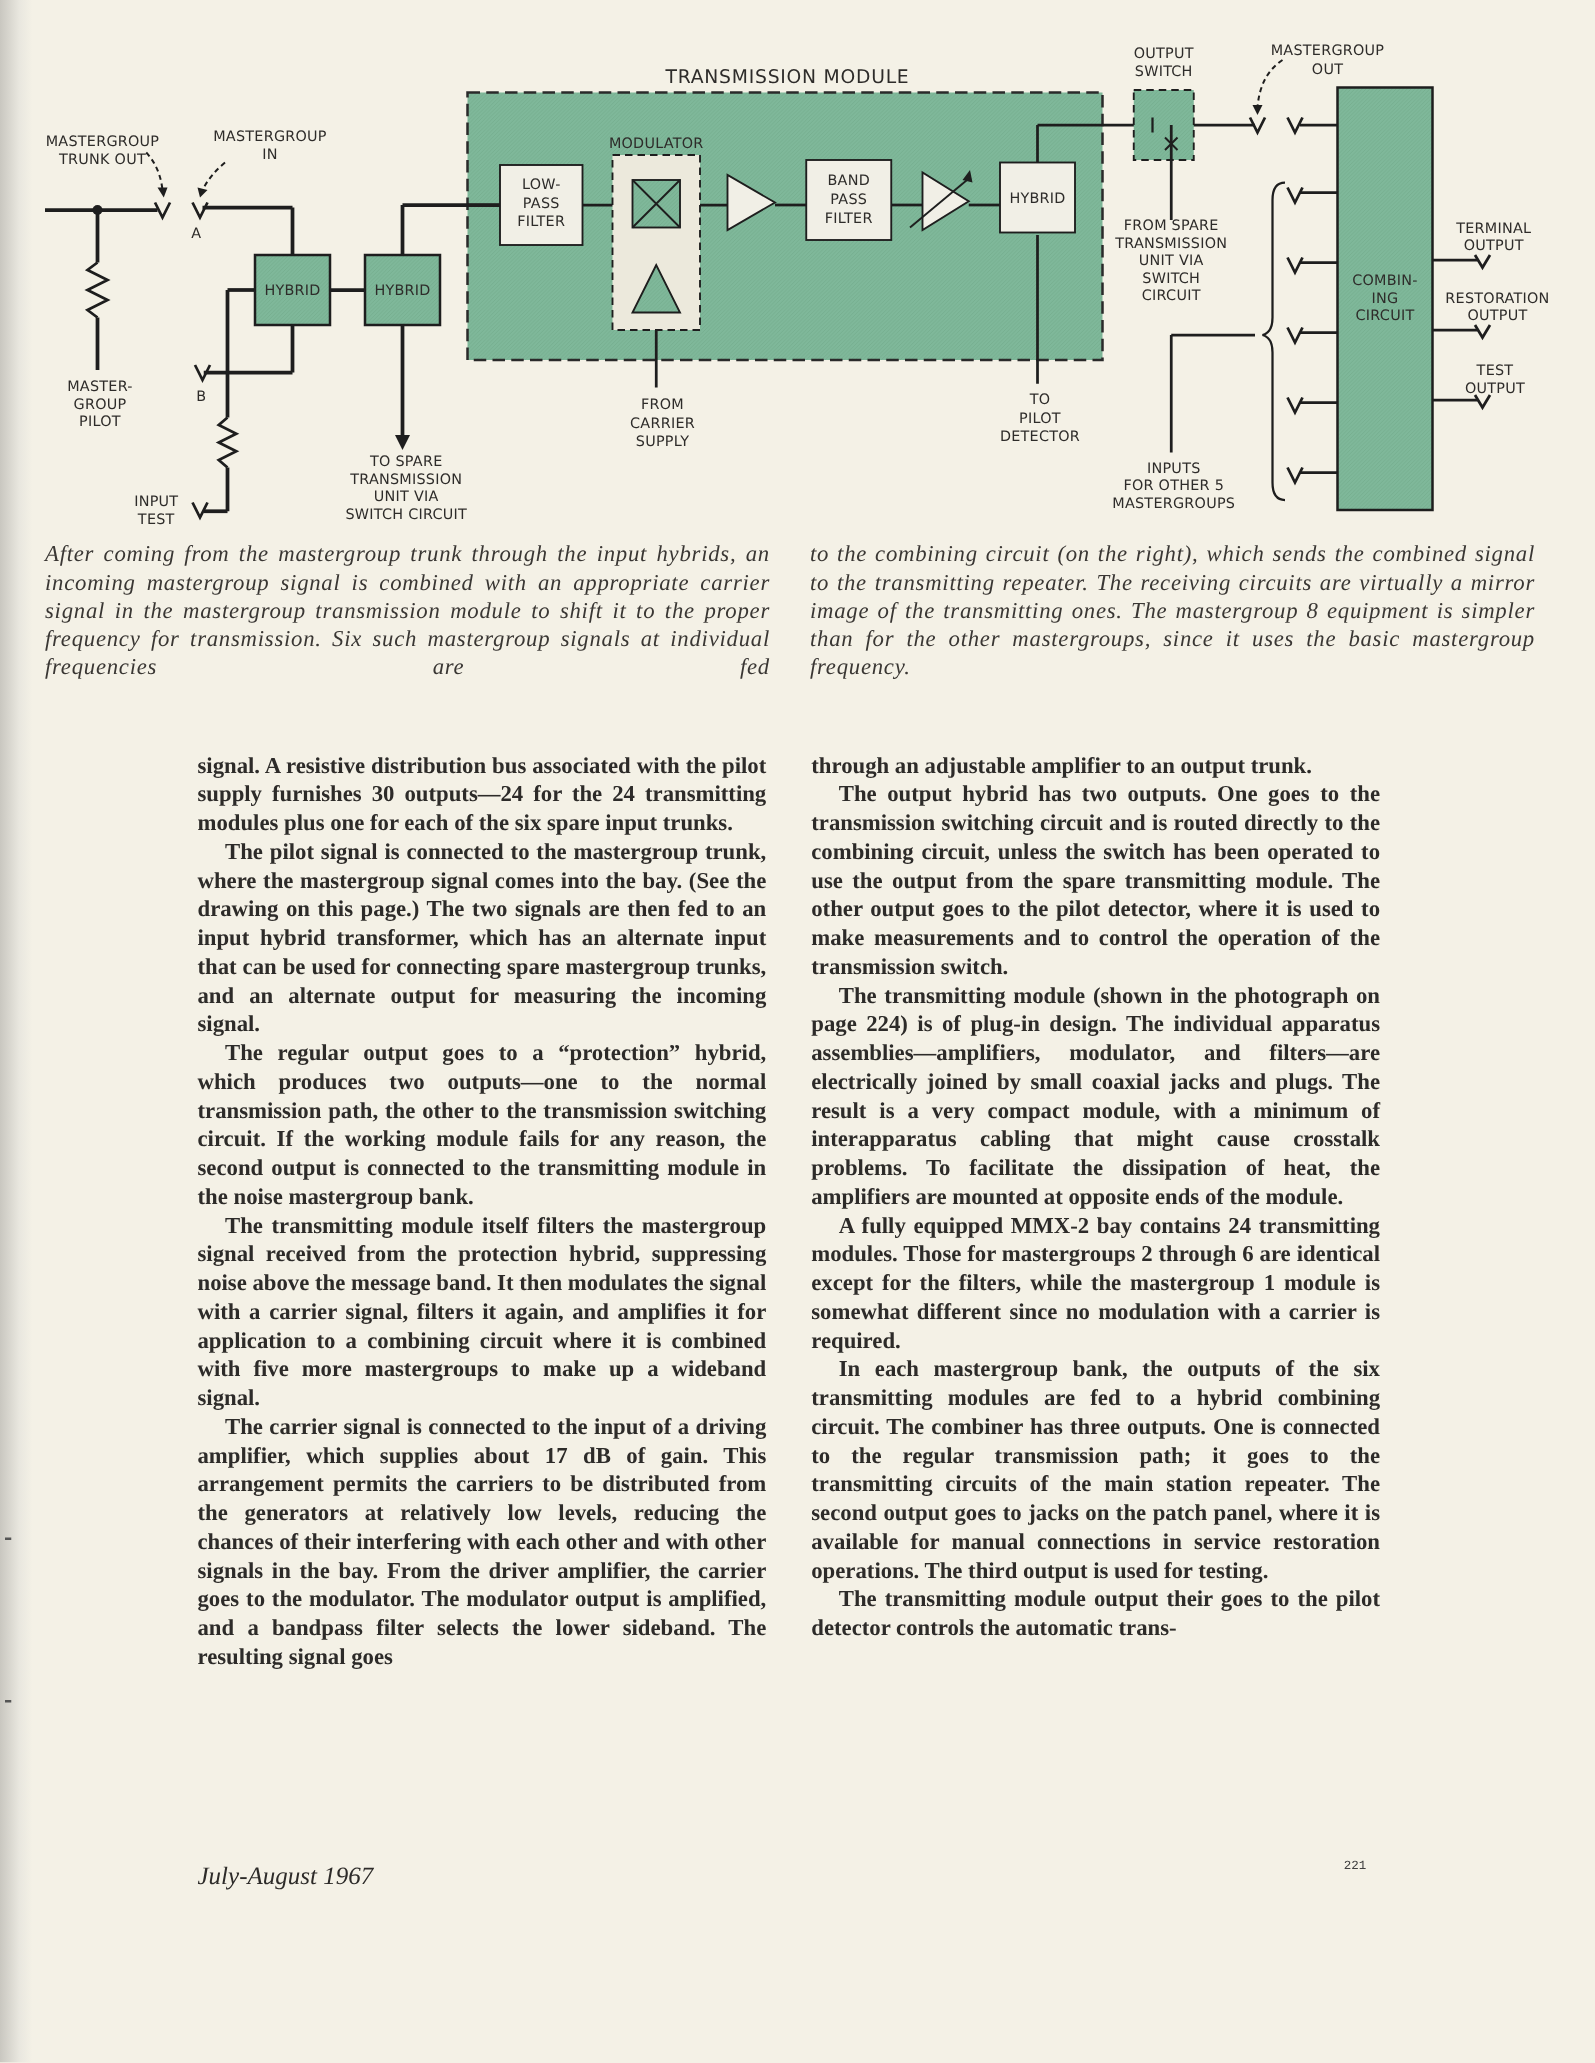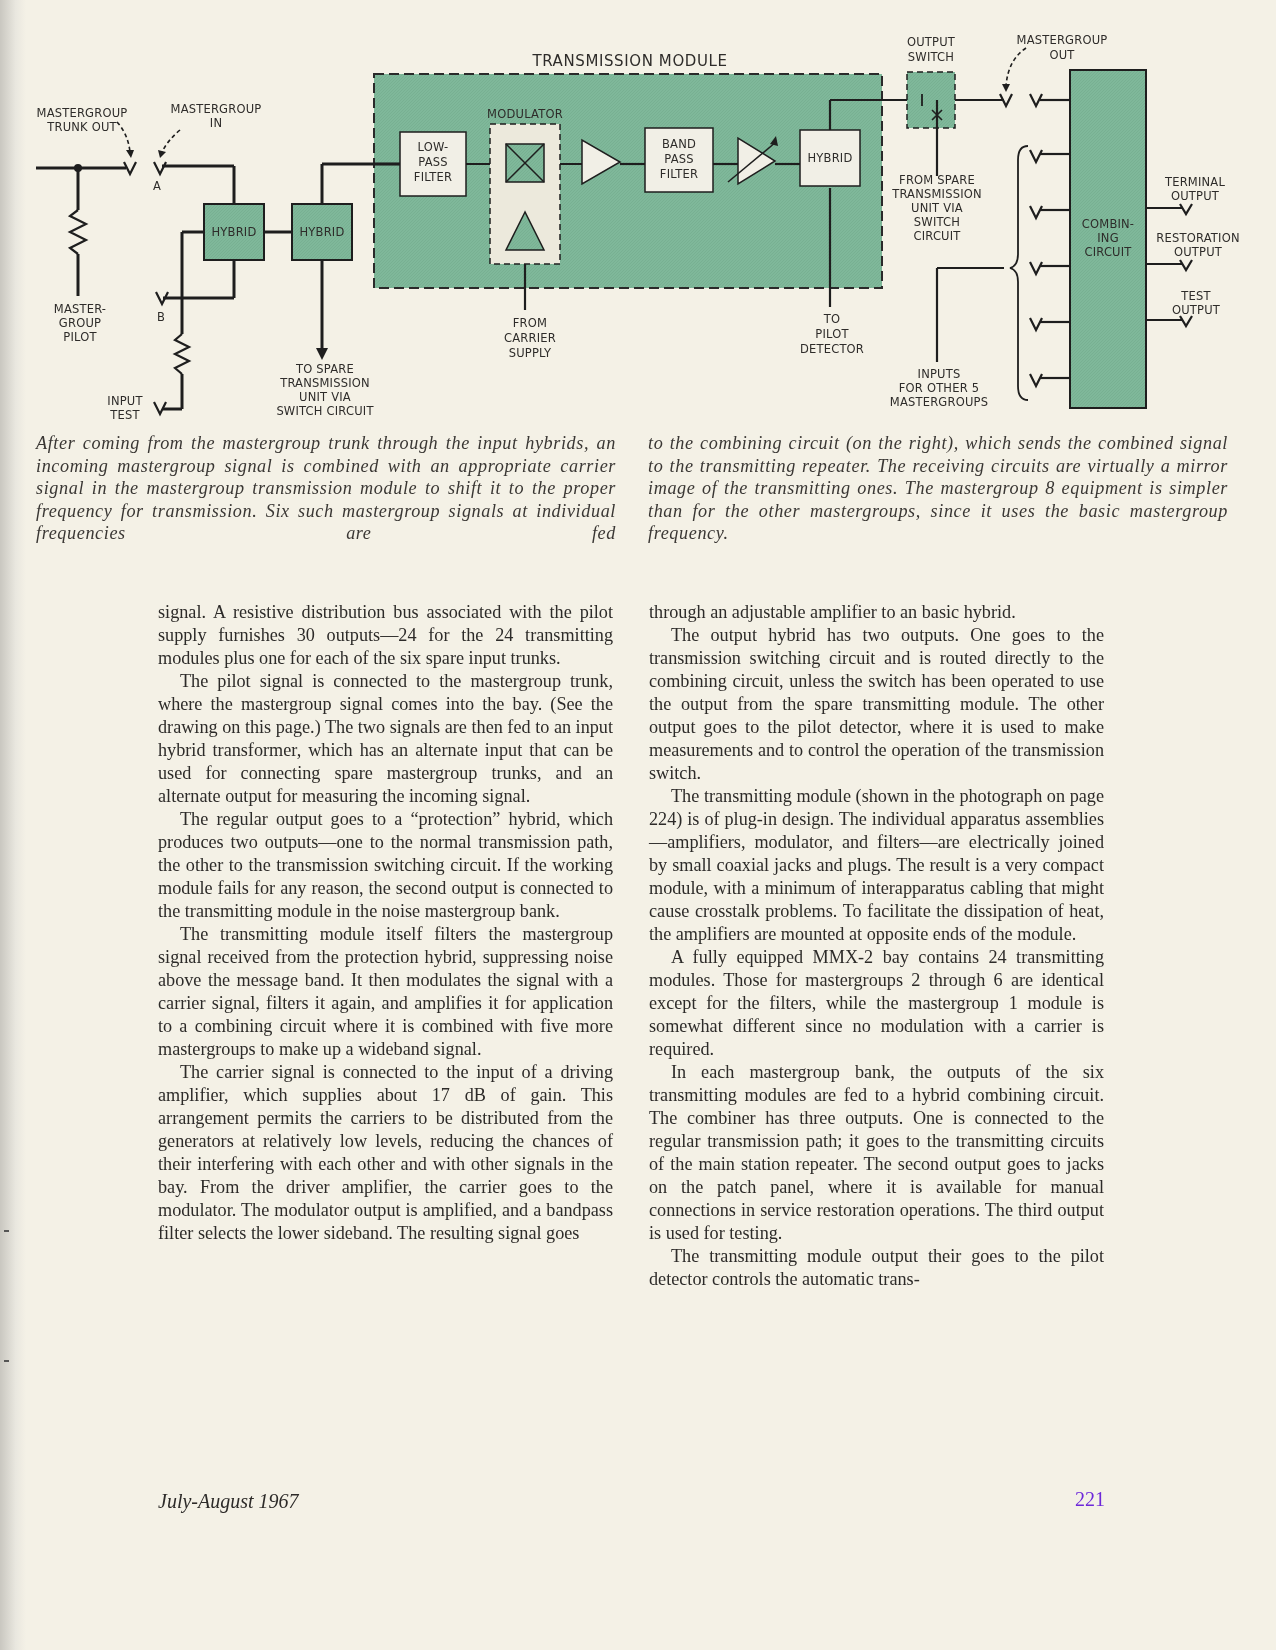--- a/index.html
+++ b/index.html
@@ -33,31 +33,31 @@
   .caption.left { left: 36px; }
   .caption.right { left: 648px; }
   .column {
     position: absolute; top: 601px; width: 455px;
     font-family: "Liberation Serif", "DejaVu Serif", serif;
     font-size: 18.2px; line-height: 23px; color: #2d2b29;
     text-align: justify;
   }
   .column.left { left: 158px; }
   .column.right { left: 649px; }
-  .column p { margin: 0; text-indent: 22px; }
+  .column p { margin: 0; text-indent: 22px; font-weight: bold; }
   .column p.cont { text-indent: 0; }
   .footer-left {
     position: absolute; left: 158px; top: 1490px;
     font-family: "Liberation Serif", "DejaVu Serif", serif;
     font-style: italic; font-size: 20px; color: #2d2b29;
   }
   .footer-right {
     position: absolute; left: 1075px; top: 1488px;
-    font-family: Liberation Serif, serif;
-    font-size: 20px; color: #6d28d9;
+    font-family: Liberation Mono, monospace;
+    font-size: 10px; color: #404040;
   }
   .binding-mark { position:absolute; left:4px; width:5px; height:2px; background:#555; }
 </style>
 </head>
 <body>
 
 <div class="page-edge"></div>
 <div class="binding-mark" style="top:1230px"></div>
 <div class="binding-mark" style="top:1360px"></div>
 
@@ -218,21 +218,21 @@
 
 <div class="column left">
   <p class="cont">signal. A resistive distribution bus associated with the pilot supply furnishes 30 outputs—24 for the 24 transmitting modules plus one for each of the six spare input trunks.</p>
   <p>The pilot signal is connected to the mastergroup trunk, where the mastergroup signal comes into the bay. (See the drawing on this page.) The two signals are then fed to an input hybrid transformer, which has an alternate input that can be used for connecting spare mastergroup trunks, and an alternate output for measuring the incoming signal.</p>
   <p>The regular output goes to a “protection” hybrid, which produces two outputs—one to the normal transmission path, the other to the transmission switching circuit. If the working module fails for any reason, the second output is connected to the transmitting module in the noise mastergroup bank.</p>
   <p>The transmitting module itself filters the mastergroup signal received from the protection hybrid, suppressing noise above the message band. It then modulates the signal with a carrier signal, filters it again, and amplifies it for application to a combining circuit where it is combined with five more mastergroups to make up a wideband signal.</p>
   <p>The carrier signal is connected to the input of a driving amplifier, which supplies about 17 dB of gain. This arrangement permits the carriers to be distributed from the generators at relatively low levels, reducing the chances of their interfering with each other and with other signals in the bay. From the driver amplifier, the carrier goes to the modulator. The modulator output is amplified, and a bandpass filter selects the lower sideband. The resulting signal goes</p>
 </div>
 
 <div class="column right">
-  <p class="cont">through an adjustable amplifier to an basic hybrid.</p>
+  <p class="cont">through an adjustable amplifier to an output trunk.</p>
   <p>The output hybrid has two outputs. One goes to the transmission switching circuit and is routed directly to the combining circuit, unless the switch has been operated to use the output from the spare transmitting module. The other output goes to the pilot detector, where it is used to make measurements and to control the operation of the transmission switch.</p>
   <p>The transmitting module (shown in the photograph on page 224) is of plug-in design. The individual apparatus assemblies—amplifiers, modulator, and filters—are electrically joined by small coaxial jacks and plugs. The result is a very compact module, with a minimum of interapparatus cabling that might cause crosstalk problems. To facilitate the dissipation of heat, the amplifiers are mounted at opposite ends of the module.</p>
   <p>A fully equipped MMX-2 bay contains 24 transmitting modules. Those for mastergroups 2 through 6 are identical except for the filters, while the mastergroup 1 module is somewhat different since no modulation with a carrier is required.</p>
   <p>In each mastergroup bank, the outputs of the six transmitting modules are fed to a hybrid combining circuit. The combiner has three outputs. One is connected to the regular transmission path; it goes to the transmitting circuits of the main station repeater. The second output goes to jacks on the patch panel, where it is available for manual connections in service restoration operations. The third output is used for testing.</p>
   <p>The transmitting module output their goes to the pilot detector controls the automatic trans-</p>
 </div>
 
 <div class="footer-left">July-August 1967</div>
 <div class="footer-right">221</div>
 

